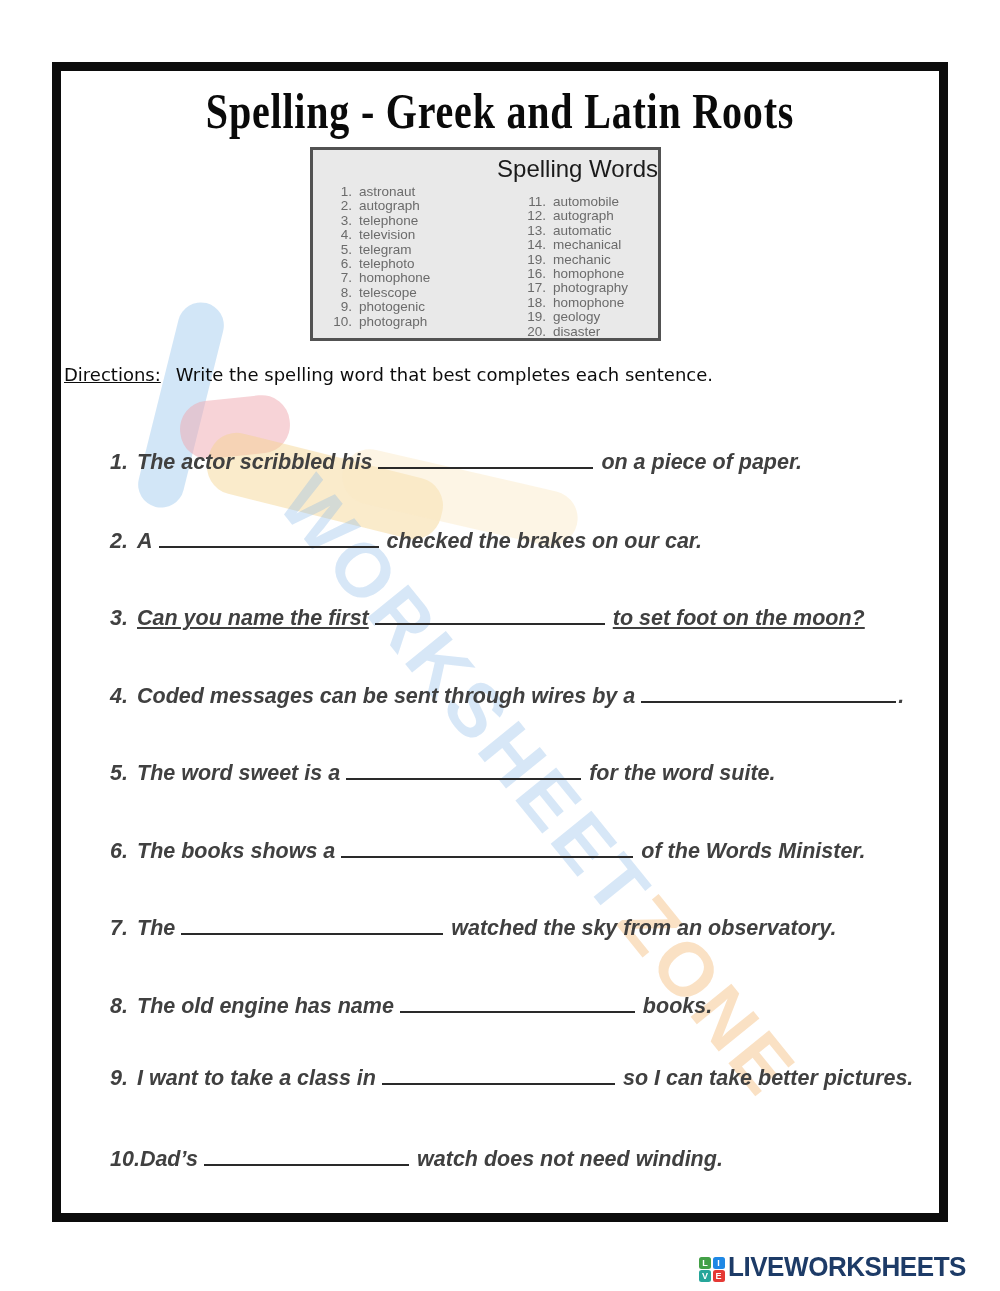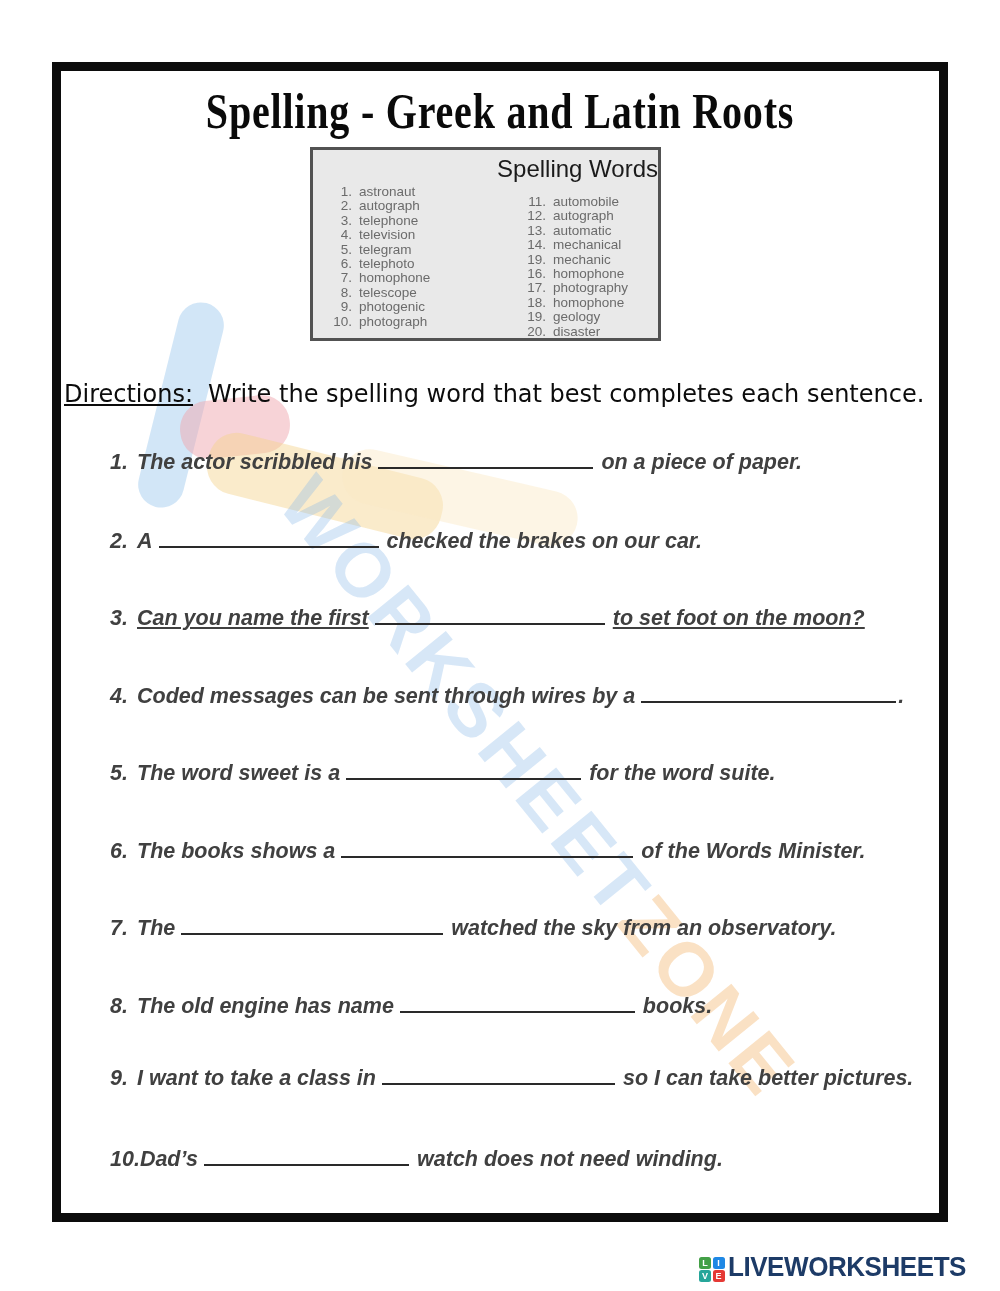--- a/index.html
+++ b/index.html
@@ -28,22 +28,22 @@
   .word-box { position:absolute; left:310px; top:147px; width:351px; height:194px;
               background:#e9e9e9; border:3px solid #525252; box-sizing:border-box; }
   .word-box-title { text-align:right; margin-top:5px; font-size:24px; color:#1b1b1b; }
   .word-col { position:absolute; font-size:13.5px; line-height:14.4px; color:#6b6b6b; }
   .word-col.left  { left:12px;  top:35px; }
   .word-col.right { left:206px; top:45px; }
   .word-row { display:flex; }
   .word-num { width:27px; text-align:right; margin-right:7px; flex:none; }
 
   
-  .directions { position:absolute; left:64px; top:380px; font-family:"DejaVu Sans", sans-serif;
-                font-size:24px; color:#0c0c0c; white-space:nowrap; }
+  .directions { position:absolute; left:64px; top:364px; font-family:"DejaVu Sans", sans-serif;
+                font-size:18px; color:#0c0c0c; white-space:nowrap; }
   .dir-label { text-decoration:underline; margin-right:15px; }
 
   
   .sentence { position:absolute; left:66px; white-space:nowrap;
               font-weight:bold; font-style:italic; font-size:21.5px; color:#404040;margin-left:44px; }
   .sentence .num { display:inline-block; min-width:27px; }
   .blank { display:inline-block; height:4px; border-bottom:2.5px solid #2a2a2a;
            margin:0 8px 0 6px; }
 
   

